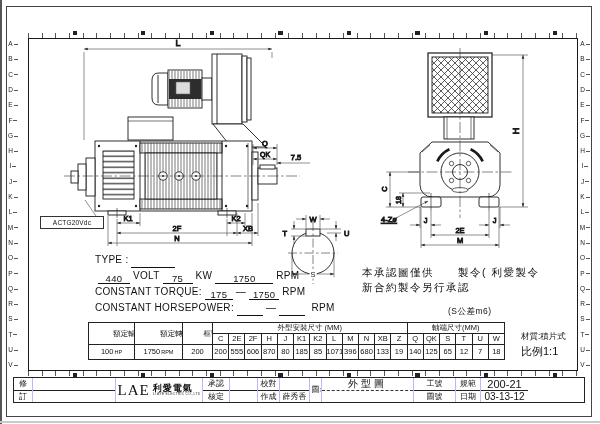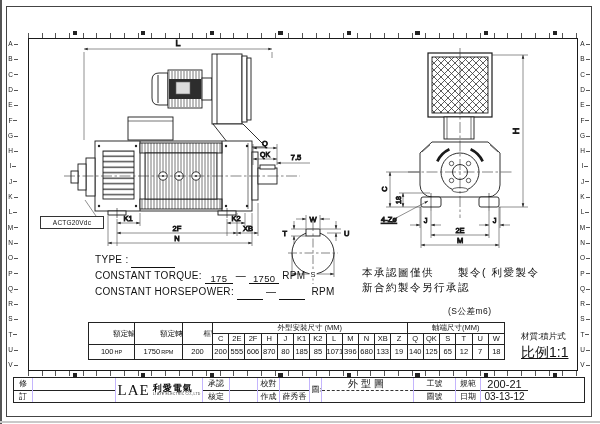--- a/index.html
+++ b/index.html
@@ -29,21 +29,21 @@
   .coord{position:absolute;width:14px;font-size:6.5px;color:#222;text-align:center;}
   .coord::after{content:"";display:inline-block;width:4px;height:1px;background:#555;vertical-align:middle;margin-left:1px;}
   
   .tacho-label{left:40px;top:216px;width:62px;height:11px;border:1px solid #333;
      font-size:6.5px;line-height:11px;text-align:center;letter-spacing:.2px;}
   
   .note1{left:362px;top:266px;font-size:10.5px;letter-spacing:1.5px;white-space:pre;}
   .note2{left:362px;top:281px;font-size:10.5px;letter-spacing:1.5px;}
   .tol-note{left:448px;top:306px;font-size:8.5px;letter-spacing:.5px;}
   .mat-note{left:521px;top:331px;font-size:8.5px;}
-  .scale-note{left:521px;top:344px;font-size:14px;text-decoration:underline;}
+  .scale-note{left:521px;top:344px;font-size:11px;}
   
   .spec{left:95px;top:252px;font-size:10px;letter-spacing:.3px;line-height:16px;white-space:nowrap;}
   .spec .row{height:16px;}
   .uv{display:inline-block;border-bottom:1px solid #111;text-align:center;height:12px;
       vertical-align:bottom;margin:0 3px;font-size:9.5px;}
   
   table.dims{left:88px;top:322px;width:417px;border-collapse:collapse;table-layout:fixed;
       position:absolute;font-size:7.5px;}
   table.dims td{border:1px solid #222;text-align:center;padding:0;line-height:1.05;
       overflow:hidden;white-space:nowrap;}
@@ -354,20 +354,23 @@
 
 <div class="abs note1">本承認圖僅供　　製令( 利愛製令</div>
 <div class="abs note2">新合約製令另行承認</div>
 <div class="abs tol-note">(S公差m6)</div>
 <div class="abs mat-note">材質:積片式</div>
 <div class="abs scale-note">比例1:1</div>
 
 <div class="abs spec">
   <div class="row">
     <span>TYPE :</span><span class="uv" style="width:44px"></span>
+  </div>
+  <div class="row">
+    <span class="uv" style="width:32px">440</span><span>VOLT</span><span class="uv" style="width:30px">75</span><span>KW</span><span class="uv" style="width:58px">1750</span><span>RPM</span>
   </div>
   <div class="row">
     <span>CONSTANT TORQUE:</span><span class="uv" style="width:28px">175</span><span>—</span><span class="uv" style="width:30px">1750</span><span>RPM</span>
   </div>
   <div class="row">
     <span>CONSTANT HORSEPOWER:</span><span class="uv" style="width:26px"></span><span>—</span><span class="uv" style="width:26px"></span> <span>RPM</span>
   </div>
 </div>
 
 <table class="dims">

